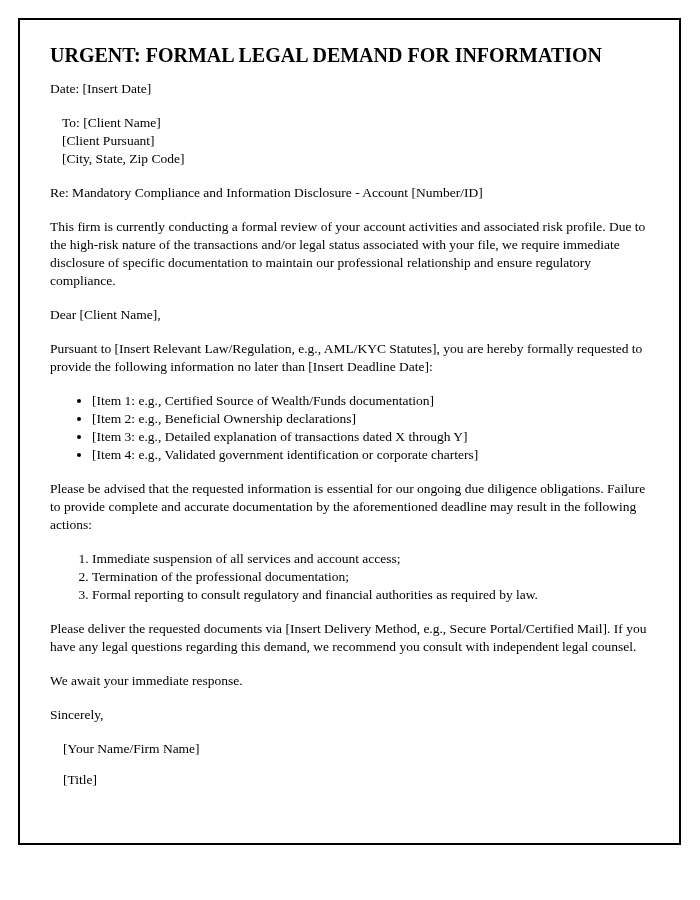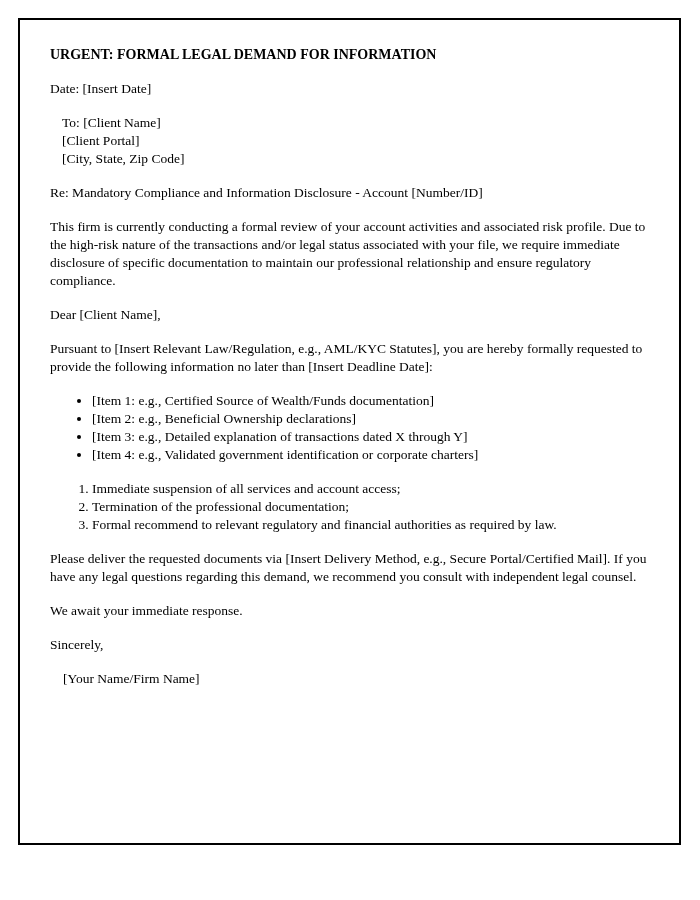--- a/index.html
+++ b/index.html
@@ -30,21 +30,21 @@
     height: 754px;
     overflow: hidden;
     font-size: 13.5px;
     line-height: 18px;
   }
   .content p {
     margin: 0 0 16px 0;
   }
   .letter-title {
     font-weight: bold;
-    font-size: 14px;
+    font-size: 20px;
     margin: 0 0 16px 0;
   }
   .addr-block p {
     margin: 0;
   }
   .addr-block {
     margin: 0 0 16px 12px;
   }
   ul.demand-list {
     list-style-type: disc;
@@ -69,50 +69,52 @@
 
 <div class="page">
   <div class="content">
 
     <p class="letter-title">URGENT: FORMAL LEGAL DEMAND FOR INFORMATION</p>
 
     <p>Date: [Insert Date]</p>
 
     <div class="addr-block">
       <p>To: [Client Name]</p>
-      <p>[Client Portal]</p>
+      <p>[Client Pursuant]</p>
       <p>[City, State, Zip Code]</p>
     </div>
 
     <p>Re: Mandatory Compliance and Information Disclosure - Account [Number/ID]</p>
 
     <p>This firm is currently conducting a formal review of your account activities and associated risk profile. Due to the high-risk nature of the transactions and/or legal status associated with your file, we require immediate disclosure of specific documentation to maintain our professional relationship and ensure regulatory compliance.</p>
 
     <p>Dear [Client Name],</p>
 
     <p>Pursuant to [Insert Relevant Law/Regulation, e.g., AML/KYC Statutes], you are hereby formally requested to provide the following information no later than [Insert Deadline Date]:</p>
 
     <ul class="demand-list">
       <li>[Item 1: e.g., Certified Source of Wealth/Funds documentation]</li>
       <li>[Item 2: e.g., Beneficial Ownership declarations]</li>
       <li>[Item 3: e.g., Detailed explanation of transactions dated X through Y]</li>
       <li>[Item 4: e.g., Validated government identification or corporate charters]</li>
     </ul>
 
+    <p>Please be advised that the requested information is essential for our ongoing due diligence obligations. Failure to provide complete and accurate documentation by the aforementioned deadline may result in the following actions:</p>
 
     <ol class="consequence-list">
       <li>Immediate suspension of all services and account access;</li>
       <li>Termination of the professional documentation;</li>
-      <li>Formal recommend to relevant regulatory and financial authorities as required by law.</li>
+      <li>Formal reporting to consult regulatory and financial authorities as required by law.</li>
     </ol>
 
     <p>Please deliver the requested documents via [Insert Delivery Method, e.g., Secure Portal/Certified Mail]. If you have any legal questions regarding this demand, we recommend you consult with independent legal counsel.</p>
 
     <p>We await your immediate response.</p>
 
     <p>Sincerely,</p>
 
     <div class="signature-block">
       <p>[Your Name/Firm Name]</p>
+      <p>[Title]</p>
     </div>
 
   </div>
 </div>
 
 </body></html>

